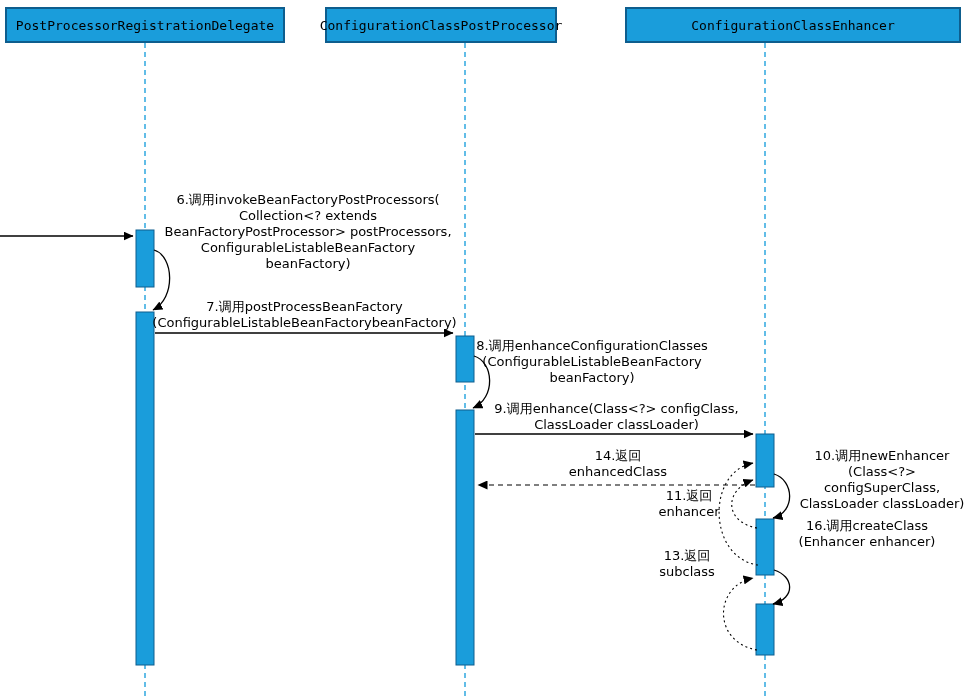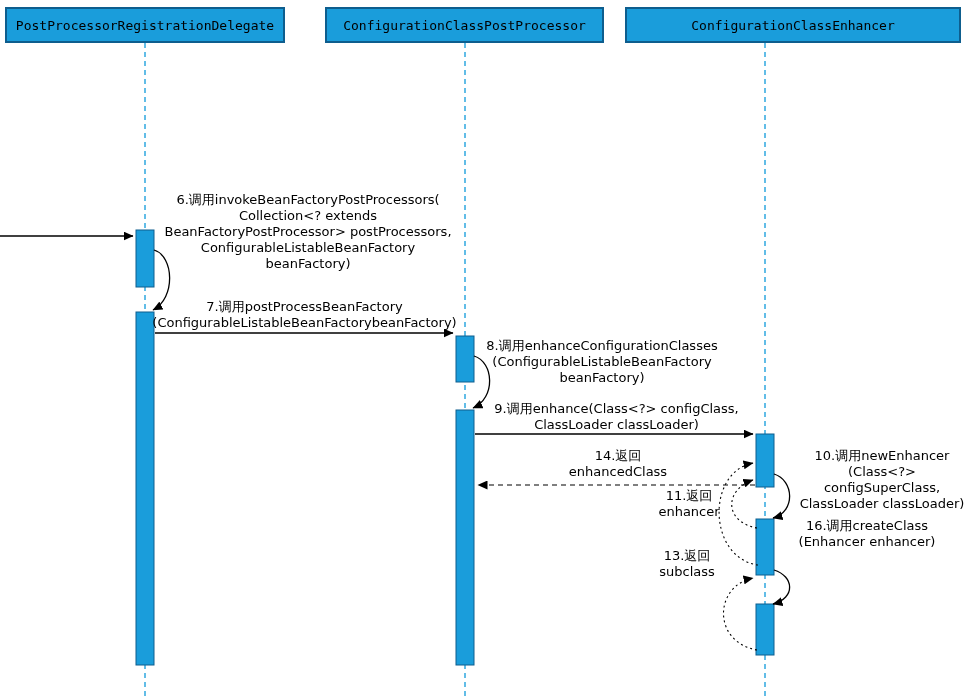--- a/index.html
+++ b/index.html
@@ -65,30 +65,30 @@
     <path class="call" d="M 474 356 C 494 362, 496 398, 473 408" marker-end="url(#ah)"></path>
     <path class="call" d="M 774 474 C 794 480, 796 512, 773 518" marker-end="url(#ah)"></path>
     <path class="call" d="M 774 570 C 794 576, 796 598, 773 604" marker-end="url(#ah)"></path>
 
     <path class="dot" d="M 757 528 C 724 522, 724 490, 753 480" marker-end="url(#ah)"></path>
     <path class="dot" d="M 758 565 C 708 558, 706 472, 753 463" marker-end="url(#ah)"></path>
     <path class="dot" d="M 757 650 C 712 642, 714 586, 753 578" marker-end="url(#ah)"></path>
   </svg>
 
   <div class="participant" style="left:5px;width:280px">PostProcessorRegistrationDelegate</div>
-  <div class="participant" style="left:325px;width:279px">ConfigurationClassPostProcessor</div>
+  <div class="participant" style="left:325px;width:232px">ConfigurationClassPostProcessor</div>
   <div class="participant" style="left:625px;width:336px">ConfigurationClassEnhancer</div>
 
   <div class="label" style="left:158px;top:192px;width:300px">6.调用invokeBeanFactoryPostProcessors(
 Collection&lt;? extends
 BeanFactoryPostProcessor&gt; postProcessors,
 ConfigurableListableBeanFactory beanFactory)</div>
   <div class="label" style="left:152px;top:299px;width:305px">7.调用postProcessBeanFactory
 (ConfigurableListableBeanFactorybeanFactory)</div>
-  <div class="label" style="left:486px;top:338px;width:232px">8.调用enhanceConfigurationClasses
+  <div class="label" style="left:476px;top:338px;width:232px">8.调用enhanceConfigurationClasses
 (ConfigurableListableBeanFactory
 beanFactory)</div>
   <div class="label" style="left:494px;top:401px;width:245px">9.调用enhance(Class&lt;?&gt; configClass,
 ClassLoader classLoader)</div>
   <div class="label" style="left:788px;top:448px;width:188px">10.调用newEnhancer
 (Class&lt;?&gt; configSuperClass,
 ClassLoader classLoader)</div>
   <div class="label" style="left:648px;top:488px;width:82px">11.返回
 enhancer</div>
   <div class="label" style="left:792px;top:518px;width:150px">16.调用createClass

